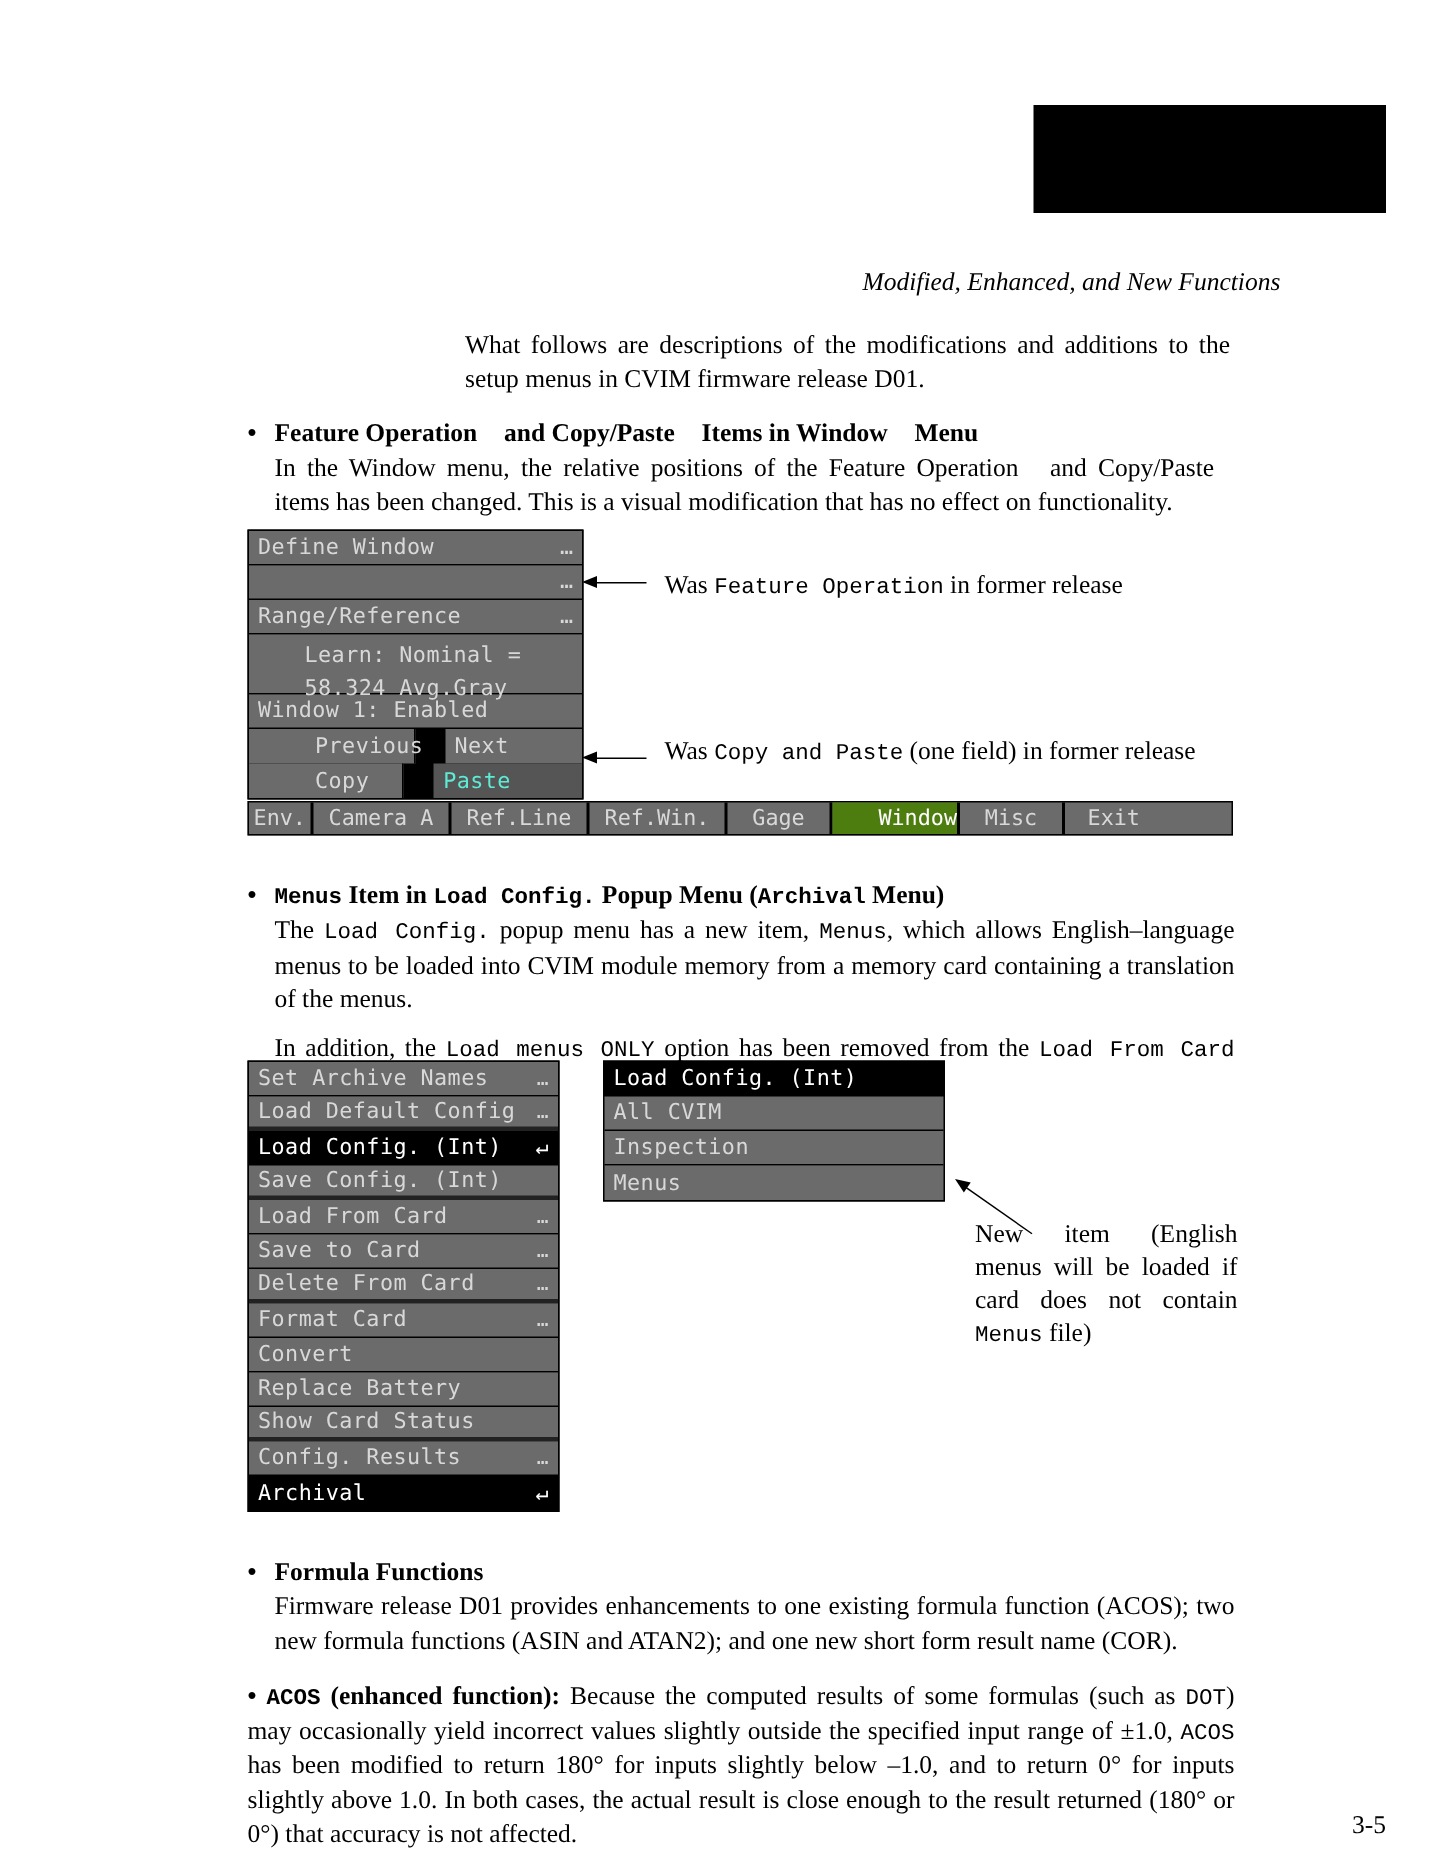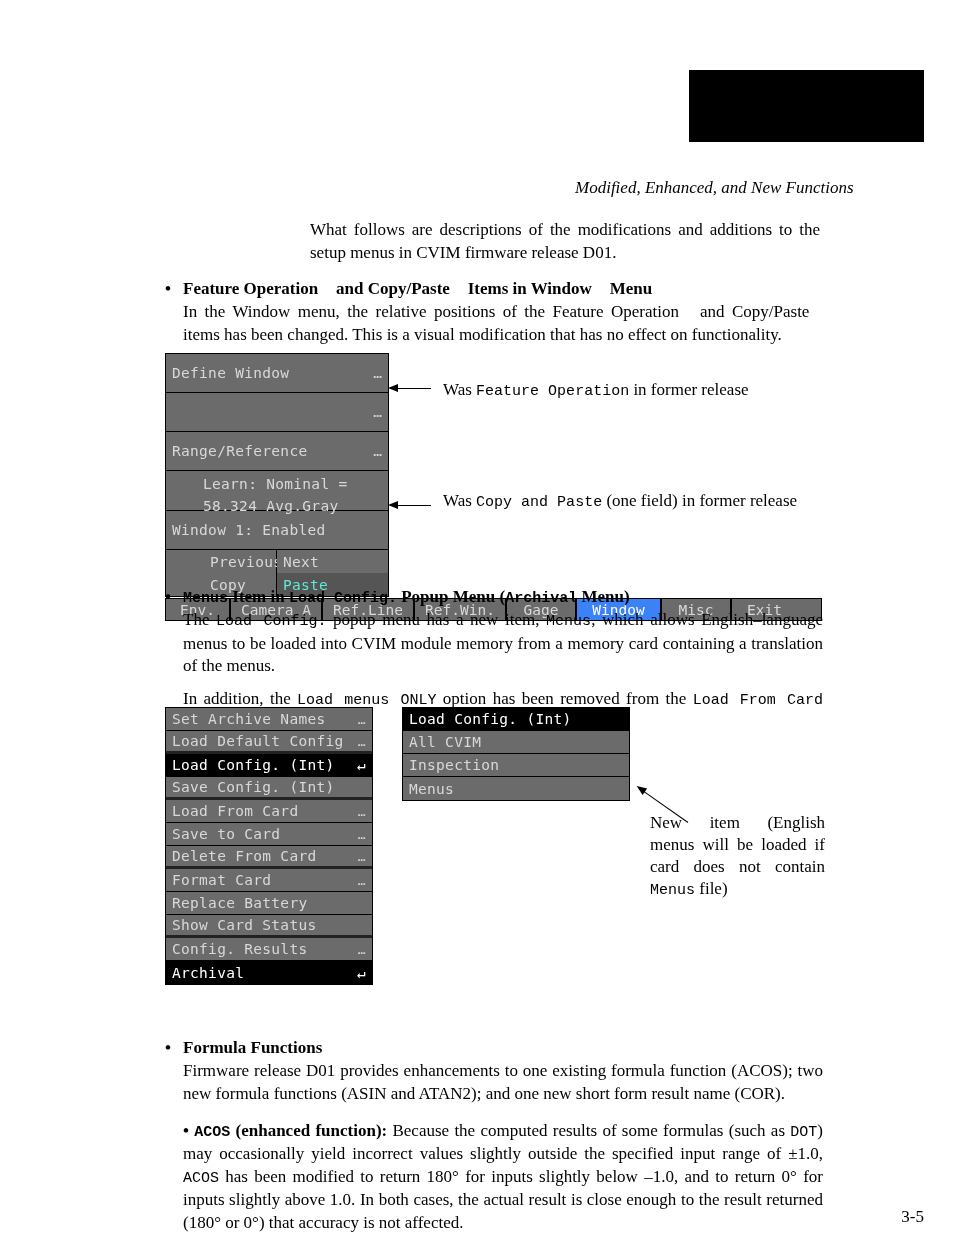--- a/index.html
+++ b/index.html
@@ -33,34 +33,34 @@
   }
   .bullet-row { display: flex; }
   .bullet-dot { width: 18px; font-weight: bold; }
   .bullet-txt { flex: 1; }
   .mono { font-family: "Courier New", monospace; font-size: 15px; }
   .ui-font { font-family: "Lucida Console", Monaco, monospace; font-size: 14.5px; color: #d8d8d8; letter-spacing: 0.3px; }
 
   
   .menu1 { position: absolute; left: 165px; top: 353px; width: 657px; }
   .m1-rows { width: 224px; border: 1px solid #000; background: #000; }
-  .m1-row { background: #6b6b6b; border-bottom: 1px solid #000; height: 39px; display: flex; align-items: center; padding: 0 6px; }
+  .m1-row { background: #6b6b6b; border-bottom: 1px solid #000; height: 23px; display: flex; align-items: center; padding: 0 6px; }
   .m1-row:last-child { border-bottom: none; }
   .m1-left { flex: 1; }
   .m1-ell { color: #d8d8d8; font-family: "Lucida Console", Monaco, monospace; font-size: 14.5px; }
   .m1-split { display: flex; height: 23px; background: #000; }
   .m1-half { background: #6b6b6b; height: 23px; display: flex; align-items: center; padding: 0 6px; }
   .m1-halfA { width: 111px; border-right: 1px solid #000; padding-left: 44px; }
-  .m1-halfB { width: 111px; }
+  .m1-halfB { width: 111px; margin-left: 20px; }
   .m1-learn { height: 40px; display: block; line-height: 1.3; padding-top: 2px; padding-left: 37px; }
 
   .bar { display: flex; width: 657px; height: 23px; background: #6b6b6b; border: 1px solid #000; margin-top: 1px; }
   .bar-item { border-right: 2px solid #000; display: flex; align-items: center; justify-content: center; color: #d8d8d8; font-family: "Lucida Console", Monaco, monospace; font-size: 14.5px; }
   .bar-item:last-child { border-right: none; }
-  .bar-active { background: #3b82f6; color: #fff; }
+  .bar-active { background: #4d7c0f; color: #fff; justify-content: flex-end; }
 
   
   .arrow { position: absolute; height: 1px; background: #000; }
   .arrow::before { content: ""; position: absolute; left: -8px; top: -4px; border-top: 4.5px solid transparent; border-bottom: 4.5px solid transparent; border-right: 10px solid #000; }
 
   
   .menu2 { position: absolute; left: 165px; top: 707px; width: 470px; }
   .m2-rows { width: 208px; background: #000; border: 1px solid #000; }
   .m2-row { background: #6b6b6b; border-bottom: 1px solid #000; height: 23px; display: flex; align-items: center; padding: 0 6px; }
   .m2-sep-thick { border-bottom: 3px solid #222; }
@@ -127,21 +127,21 @@
     <div class="m1-split">
       <div class="m1-half m1-halfA">
           <span class="ui-font">Copy</span>
         </div>
       <div class="m1-half m1-halfB" style="background:#555;">
           <span class="ui-font" style="color:#5eead4;">Paste</span>
         </div>
     </div>
   </div>
   <div class="bar">
-    <div class="bar-item" style="width:65px">
+    <div class="bar-item" style="width:43px">
         <span>Env.</span>
       </div>
     <div class="bar-item" style="width:92px">
         <span>Camera A</span>
       </div>
     <div class="bar-item" style="width:92px">
         <span>Ref.Line</span>
       </div>
     <div class="bar-item" style="width:92px">
         <span>Ref.Win.</span>
@@ -215,20 +215,23 @@
       </div>
     <div class="m2-row m2-sep-thick">
         <span class="ui-font m1-left">Delete From Card</span>
         <span class="ui-font m2-ell"></span>
       </div>
     <div class="m2-row">
         <span class="ui-font m1-left">Format Card</span>
         <span class="ui-font m2-ell"></span>
       </div>
     <div class="m2-row">
+        <span class="ui-font m1-left">Convert</span>
+      </div>
+    <div class="m2-row">
         <span class="ui-font m1-left">Replace Battery</span>
       </div>
     <div class="m2-row m2-sep-thick">
         <span class="ui-font m1-left">Show Card Status</span>
       </div>
     <div class="m2-row">
         <span class="ui-font m1-left">Config. Results</span>
         <span class="ui-font m2-ell"></span>
       </div>
     <div class="m2-row m2-black m2-last">
@@ -257,18 +260,18 @@
 <div class="body-text" style="left:650px; top:812px; width:175px; line-height:1.3;">
   New item (English menus will be loaded if card does not contain <span class="mono">Menus</span> file)
 </div>
 
 <div class="body-text" style="left:165px; top:1037px; width:658px;">
   <div class="bullet-row">
     <div class="bullet-dot">•</div>
     <div class="bullet-txt"><b style="font-weight:bold;">Formula Functions</b></div>
   </div>
   <div style="margin-left:18px;">Firmware release D01 provides enhancements to one existing formula function (ACOS); two new formula functions (ASIN and ATAN2); and one new short form result name (COR).</div>
-  <div style="margin-left:18px; margin-top:14px;">
+  <div style="margin-top:14px;">
     <b>• <span class="mono" style="font-weight:bold;">ACOS</span> (enhanced function):</b> Because the computed results of some formulas (such as <span class="mono">DOT</span>) may occasionally yield incorrect values slightly outside the specified input range of ±1.0, <span class="mono">ACOS</span> has been modified to return 180° for inputs slightly below –1.0, and to return 0° for inputs slightly above 1.0. In both cases, the actual result is close enough to the result returned (180° or 0°) that accuracy is not affected.
   </div>
 </div>
 
 <div class="body-text" style="right:30px; bottom:6px; text-align:center;">3-5</div>
 
 </body></html>

